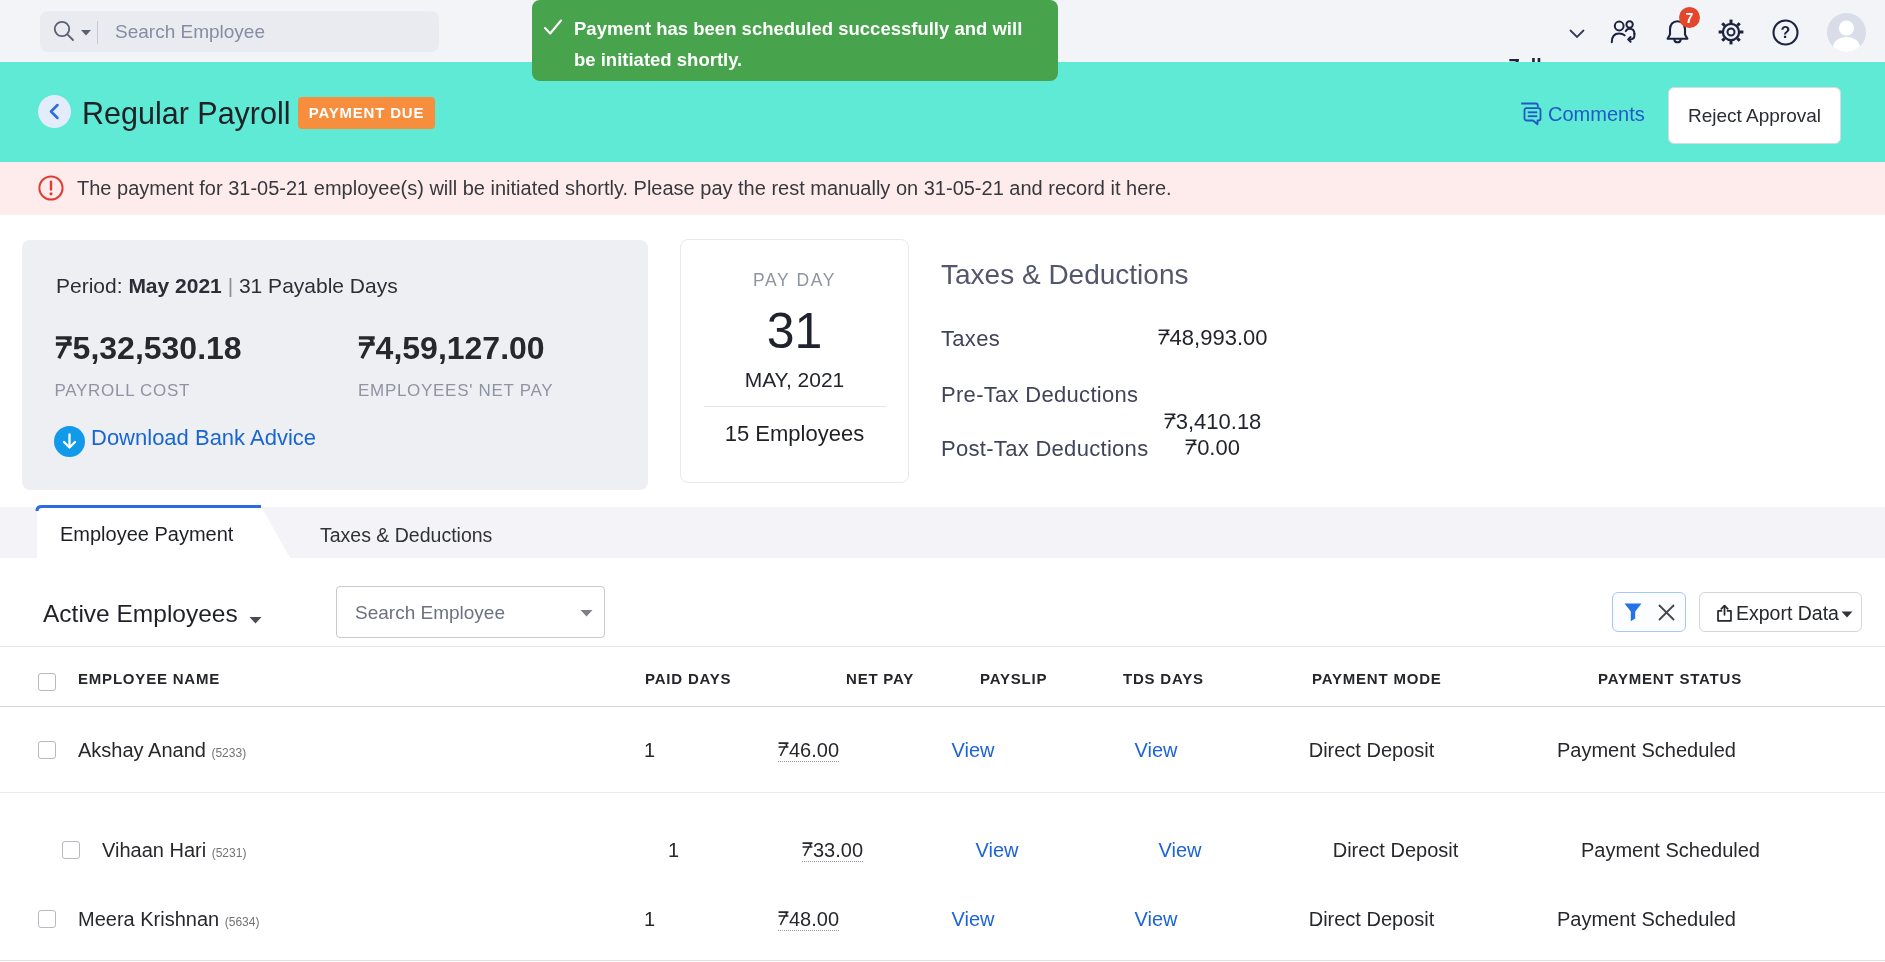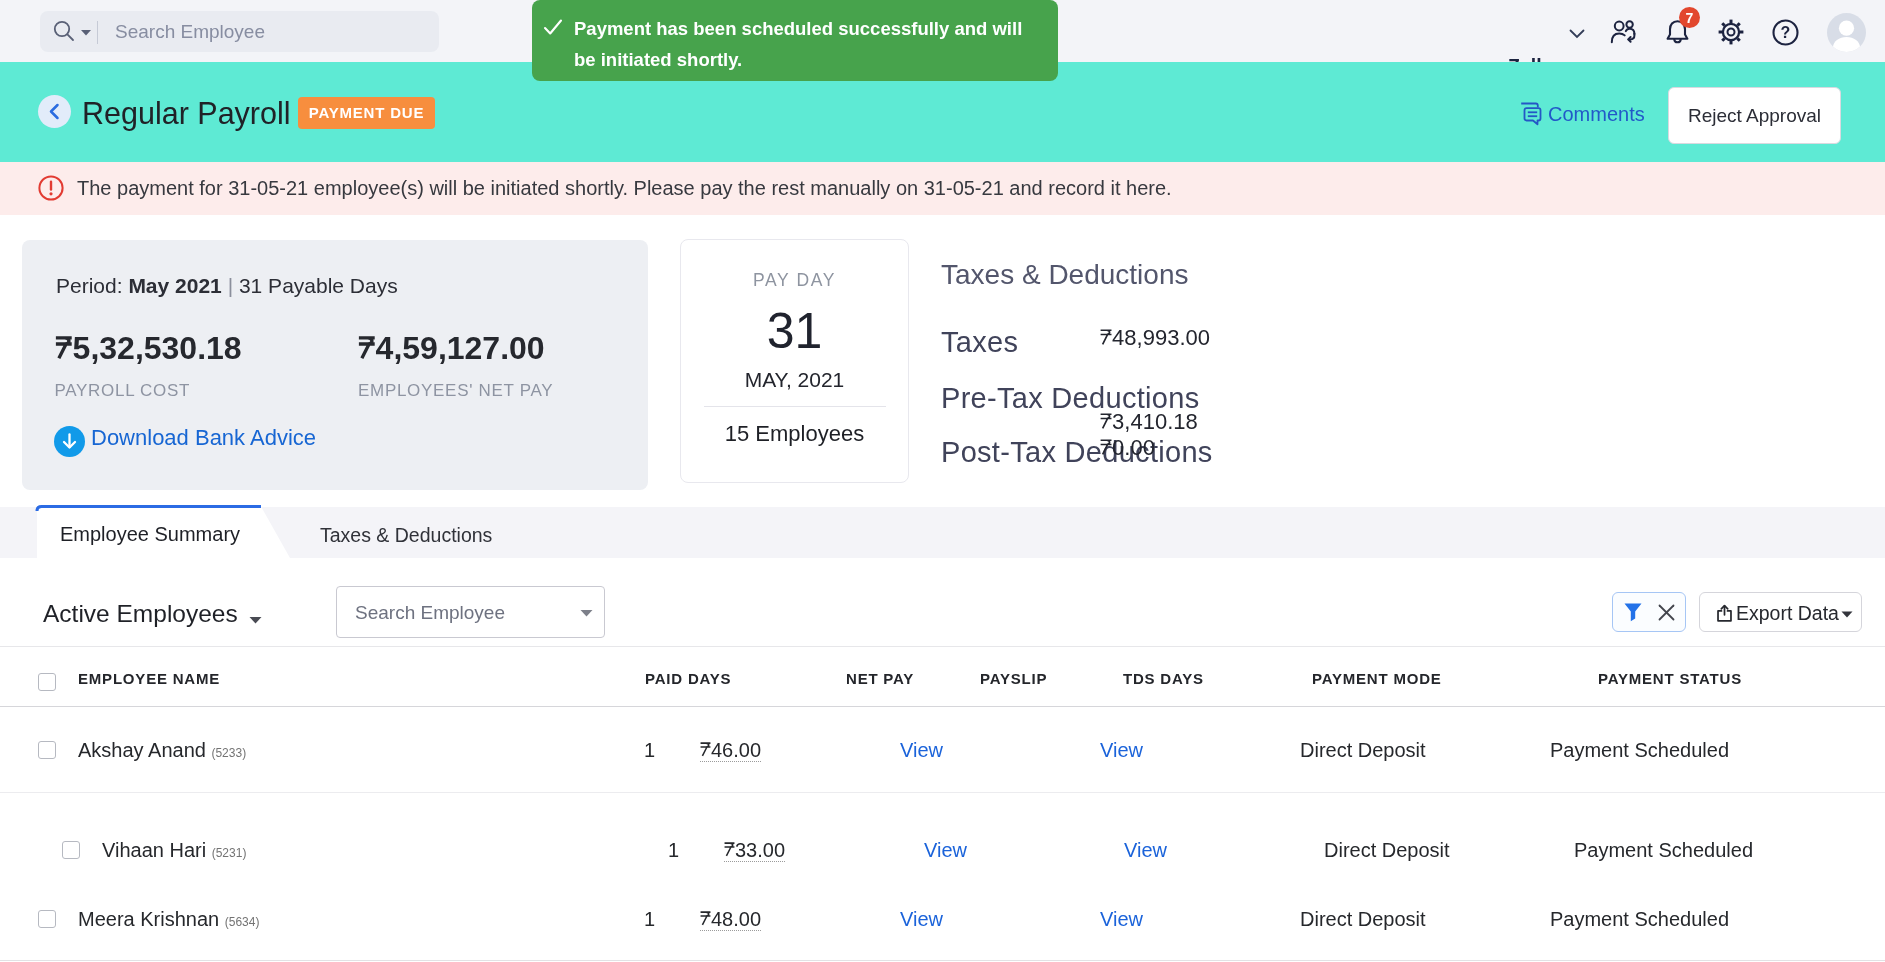--- a/index.html
+++ b/index.html
@@ -33,21 +33,21 @@
   #dltext { left:69px; top:185px; font-size:22px; color:#1766d3; }
   
   #card2 { left:680px; top:239px; width:229px; height:244px; background:#fff; border:1px solid #e8e8ee; border-radius:8px; text-align:center; }
   #payday { left:0; top:30px; width:227px; font-size:17.5px; color:#8e94a0; letter-spacing:1.6px; }
   #d31 { left:0; top:62px; width:227px; font-size:50px; color:#20232e; }
   #may { left:0; top:128px; width:227px; font-size:21px; color:#23252d; }
   #cdiv { left:23px; top:166px; width:182px; height:1px; background:#e4e4ea; }
   #emp15 { left:0; top:181px; width:227px; font-size:22px; color:#1e2026; }
   
   #taxhead { left:941px; top:259px; font-size:28px; color:#53566c; }
-  .taxlabel { left:941px; font-size:29px; color:#40435a; letter-spacing:.3px; }
+  .taxlabel { left:941px; font-size:22px; color:#40435a; letter-spacing:.3px; }
   .taxval { font-size:22px; color:#23252e; left:1100px; width:225px; }
   
   #tabstrip { left:0; top:507px; width:1885px; height:51px; background:#f4f4f8; }
   #tabtext { left:60px; top:505px; width:182px; height:53px; line-height:58px; font-size:20px; color:#1e2026; }
   #tabtext2 { left:320px; top:507px; height:51px; line-height:56px; font-size:19.5px; color:#303239; }
   
   #activeemp { left:43px; top:600px; font-size:24.5px; color:#1f2127; font-weight:500; }
   #selbox { left:336px; top:586px; width:269px; height:52px; border:1px solid #c9c9d1; border-radius:4px; background:#fff; }
   #seltext { left:18px; top:0; height:52px; line-height:52px; font-size:19px; color:#6e7280; }
   #filterbtn { left:1612px; top:592px; width:74px; height:40px; border:1px solid #a6c6f5; border-radius:6px; background:#fbfdff; }
@@ -55,21 +55,21 @@
   #exporttext { left:36px; top:0; height:40px; line-height:40px; font-size:19.5px; color:#26282e; }
   
   #thead { left:0; top:646px; width:1885px; height:61px; border-top:1px solid #e7e7ea; border-bottom:1px solid #d6d6da; background:#fff; }
   .th { top:0; height:61px; line-height:64px; font-size:15px; color:#24262b; letter-spacing:.8px; font-weight:bold; }
   .cb { width:18px; height:18px; border:1.5px solid #b6b9c1; border-radius:3px; background:#fff; }
   .row { left:0; width:1885px; height:85px; border-bottom:1px solid #ececef; background:#fff; }
   .cell { top:0; height:85px; line-height:85px; font-size:20px; color:#26282c; white-space:nowrap; }
   .empid { font-size:12px; color:#737373; }
   .np { border-bottom:1.5px dotted #9b9b9b; line-height:24px; top:31px; height:26px;}
   .view { color:#1b63da; }
-  .ralign { text-align:left; }
+  .ralign { text-align:center; }
 </style>
 </head>
 <body>
 <div class="abs" id="topbar">
   <div class="abs" id="searchbox">
     <svg class="abs" style="left:12px; top:8px;" width="24" height="24" viewBox="0 0 24 24">
         <circle cx="10" cy="10" r="7.2" fill="none" stroke="#596076" stroke-width="1.8"></circle>
         <line x1="15.4" y1="15.4" x2="21" y2="21" stroke="#596076" stroke-width="1.8" stroke-linecap="round"></line>
       </svg>
     <svg class="abs" style="left:40px; top:18px;" width="12" height="8" viewBox="0 0 12 8">
@@ -202,21 +202,21 @@
       <path d="M0.5,0.9 H9.5 M0.5,4.4 H9.5 M5.6,0.9 C8.7,1.2 8.7,4.1 5.6,4.4 M6.3,4.4 L2.2,12.5" stroke-width="1.4"></path>
     </svg>3,410.18</div>
 <div class="abs taxval ralign" id="tv3" style="top:435px;"><svg class="rs" viewBox="0 0 10 13">
       <path d="M0.5,0.9 H9.5 M0.5,4.4 H9.5 M5.6,0.9 C8.7,1.2 8.7,4.1 5.6,4.4 M6.3,4.4 L2.2,12.5" stroke-width="1.4"></path>
     </svg>0.00</div>
 <div class="abs" id="tabstrip"></div>
 <svg class="abs" style="left:30px; top:505px;" width="268" height="53" viewBox="0 0 268 53">
   <path d="M7,6 Q7,1.5 11.5,1.5 L231,1.5 L260,53 L7,53 Z" fill="#ffffff"></path>
   <path d="M7,6 Q7,1.5 11.5,1.5 L231,1.5" fill="none" stroke="#2b6be4" stroke-width="3"></path>
 </svg>
-<div class="abs" id="tabtext">Employee Summary</div>
+<div class="abs" id="tabtext">Employee Payment</div>
 <div class="abs" id="tabtext2">Taxes &amp; Deductions</div>
 <div class="abs" id="activeemp">Active Employees</div>
 <svg class="abs" style="left:249px; top:616px;" width="13" height="8" viewBox="0 0 13 8">
     <path d="M0.5,1 L6.5,7.5 L12.5,1 Z" fill="#494b53"></path>
   </svg>
 <div class="abs" id="selbox">
     <div class="abs" id="seltext">Search Employee</div>
     <svg class="abs" style="left:243px; top:22px;" width="13" height="8" viewBox="0 0 13 8">
       <path d="M0.5,1 L6.5,7.5 L12.5,1 Z" fill="#7d808a"></path>
     </svg>

